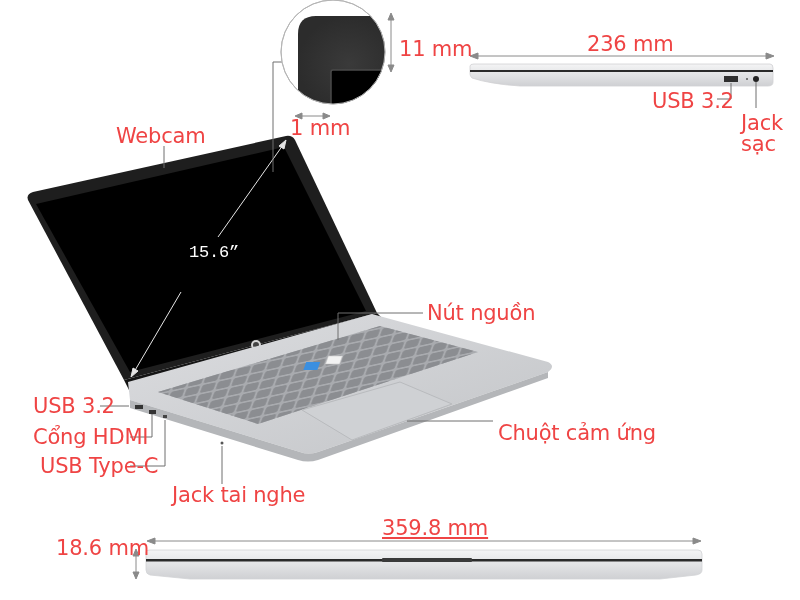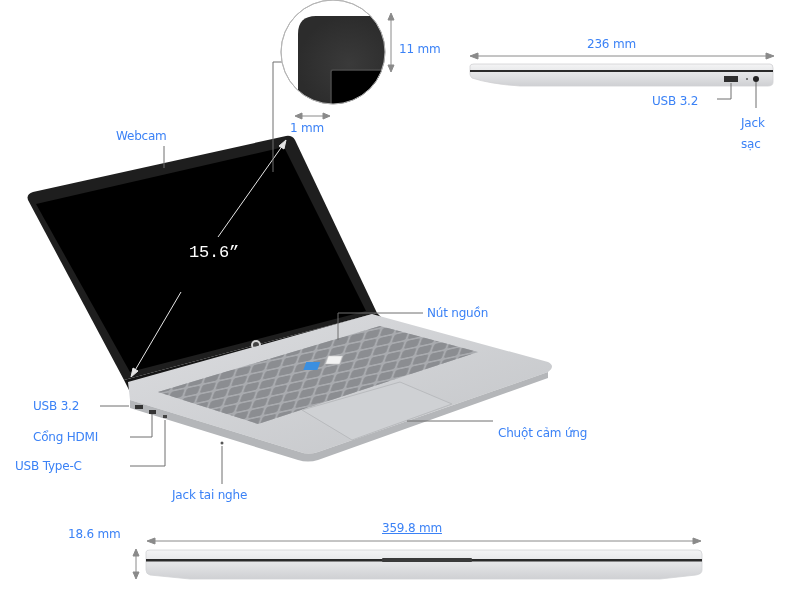--- a/index.html
+++ b/index.html
@@ -1,20 +1,20 @@
 <!DOCTYPE html>
 <html><head>
 <meta charset="utf-8">
 <style>
   html, body { margin: 0; padding: 0; background: #ffffff; }
   body { width: 800px; height: 600px; position: relative; overflow: hidden;
          font-family: "DejaVu Sans", "Liberation Sans", sans-serif; }
   .stage { position: absolute; left: 0; top: 0; width: 800px; height: 600px; }
   svg { position: absolute; left: 0; top: 0; }
-  .label { position: absolute; color: #3b82f6; font-size: 12px; line-height: 18px; white-space: nowrap;
+  .label { position: absolute; color: #ef4444; font-size: 21px; line-height: 18px; white-space: nowrap;
            font-family: "DejaVu Sans", sans-serif; letter-spacing: -0.2px; }
   .label.screen { color: #ffffff; font-size: 17px; font-family: Liberation Mono, monospace; }
 </style>
 </head>
 <body>
 
 <div class="stage">
 
   <svg width="800" height="600" viewBox="0 0 800 600">
     <defs>
@@ -151,24 +151,24 @@
   </svg>
 
   <div class="label" style="left:116px; top:127px;">Webcam</div>
   <div class="label screen" style="left:189px; top:244px;">15.6”</div>
   <div class="label" style="left:399px; top:40px;">11 mm</div>
   <div class="label" style="left:290px; top:119px;">1 mm</div>
   <div class="label" style="left:427px; top:304px;">Nút nguồn</div>
   <div class="label" style="left:498px; top:424px;">Chuột cảm ứng</div>
   <div class="label" style="left:33px; top:397px;">USB 3.2</div>
   <div class="label" style="left:33px; top:428px;">Cổng HDMI</div>
-  <div class="label" style="left:15px; top:457px;">USB Type-C</div>
+  <div class="label" style="left:40px; top:457px;">USB Type-C</div>
   <div class="label" style="left:172px; top:486px;">Jack tai nghe</div>
 
   <div class="label" style="left:587px; top:35px;text-align:center;">236 mm</div>
   <div class="label" style="left:652px; top:92px;">USB 3.2</div>
   <div class="label" style="left:741px; top:114px;">Jack</div>
   <div class="label" style="left:741px; top:135px;">sạc</div>
 
   <div class="label" style="left:382px; top:519px;text-decoration:underline;">359.8 mm</div>
-  <div class="label" style="left:56px; top:525px;margin-left:12px;">18.6 mm</div>
+  <div class="label" style="left:56px; top:539px;">18.6 mm</div>
 
 </div>
 
 </body></html>

